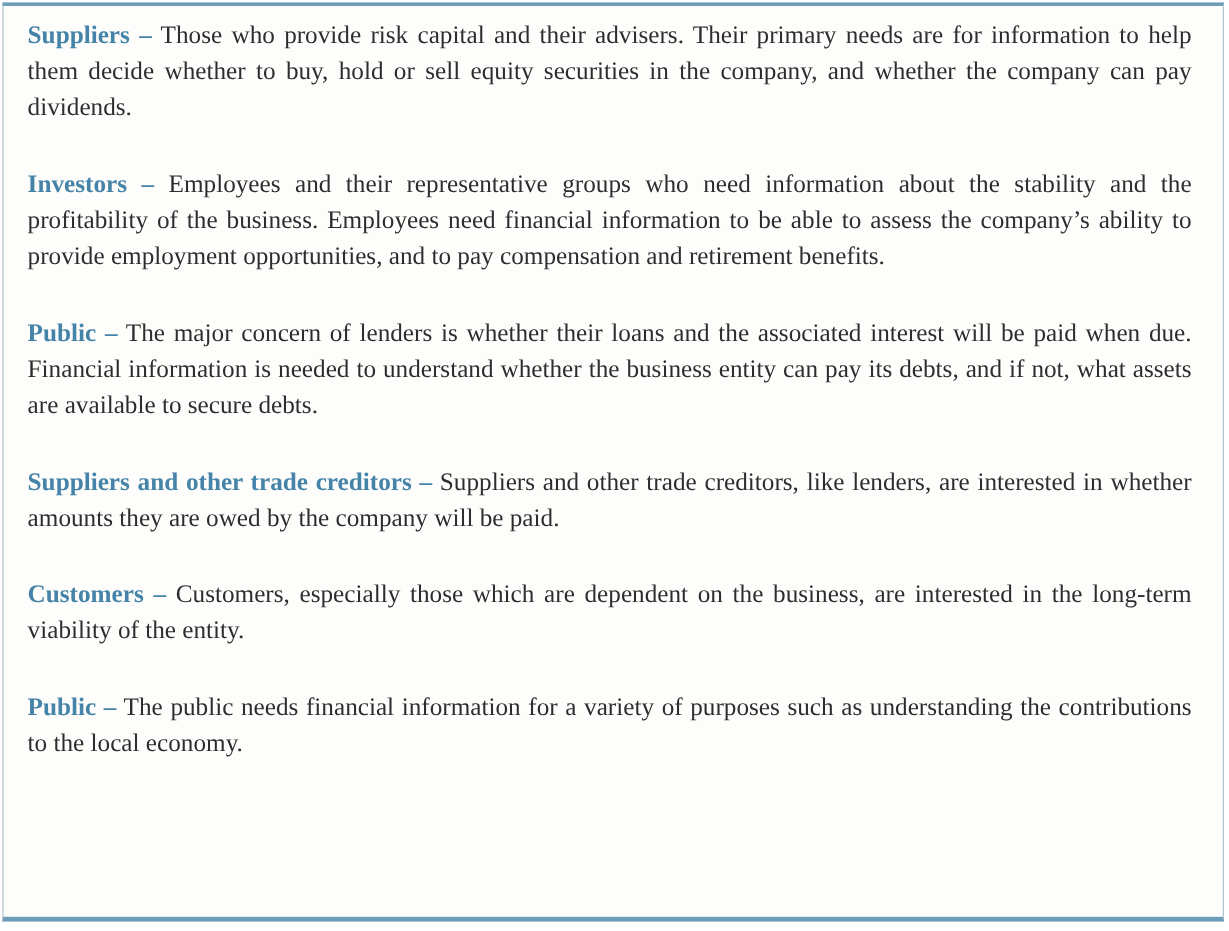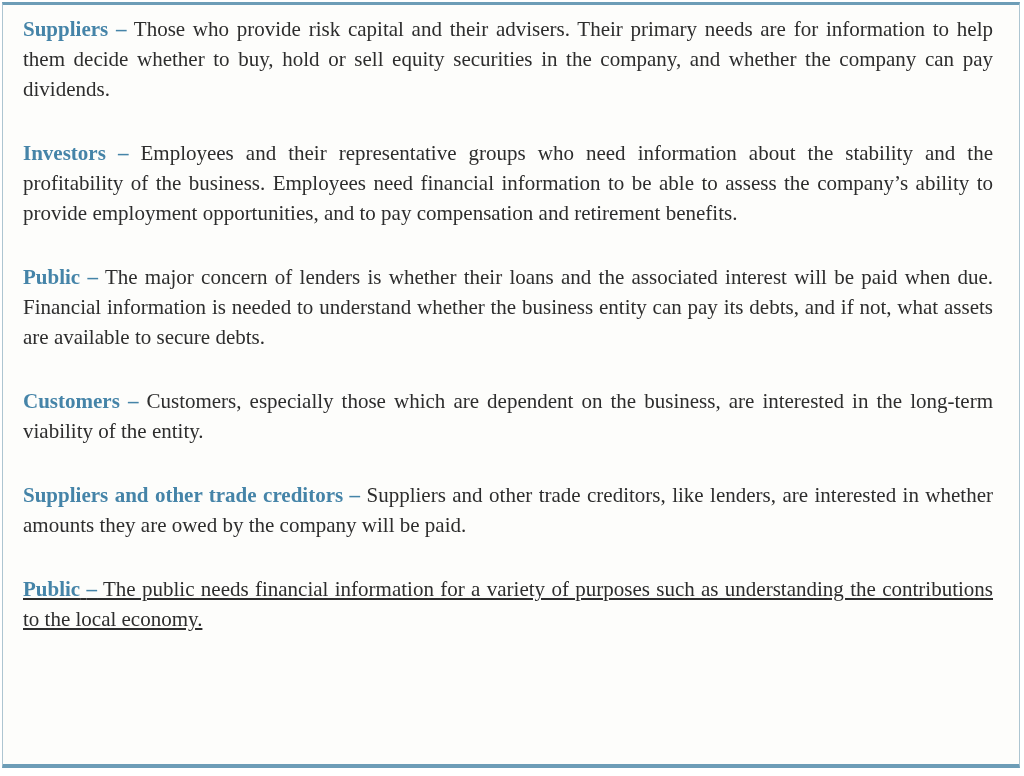--- a/index.html
+++ b/index.html
@@ -29,38 +29,37 @@
     font-size: 21px;
     line-height: 30px;
     color: #2d2d2d;
     text-align: justify;
   }
   p.entry {
     margin: 0 0 34px 0;
   }
   p.entry:last-child {
     margin-bottom: 0;
-    text-decoration: underline;
   }
   .term, .dash {
     color: #4584a8;
     font-weight: bold;
   }
 </style>
 </head>
 <body>
 
 <div class="frame">
   <div class="content" id="section-container">
   <p class="entry"><span class="term">Suppliers</span> <span class="dash">–</span> <span class="desc">Those who provide risk capital and their advisers. Their primary needs are for information to help them decide whether to buy, hold or sell equity securities in the company, and whether the company can pay dividends.</span></p>
 
   <p class="entry"><span class="term">Investors</span> <span class="dash">–</span> <span class="desc">Employees and their representative groups who need information about the stability and the profitability of the business. Employees need financial information to be able to assess the company’s ability to provide employment opportunities, and to pay compensation and retirement benefits.</span></p>
 
   <p class="entry"><span class="term">Public</span> <span class="dash">–</span> <span class="desc">The major concern of lenders is whether their loans and the associated interest will be paid when due. Financial information is needed to understand whether the business entity can pay its debts, and if not, what assets are available to secure debts.</span></p>
 
+  <p class="entry"><span class="term">Suppliers and other trade creditors</span> <span class="dash">–</span> <span class="desc">Suppliers and other trade creditors, like lenders, are interested in whether amounts they are owed by the company will be paid.</span></p>
+
   <p class="entry"><span class="term">Customers</span> <span class="dash">–</span> <span class="desc">Customers, especially those which are dependent on the business, are interested in the long-term viability of the entity.</span></p>
-
-  <p class="entry"><span class="term">Suppliers and other trade creditors</span> <span class="dash">–</span> <span class="desc">Suppliers and other trade creditors, like lenders, are interested in whether amounts they are owed by the company will be paid.</span></p>
 
 
   <p class="entry"><span class="term">Public</span> <span class="dash">–</span> <span class="desc">The public needs financial information for a variety of purposes such as understanding the contributions to the local economy.</span></p>
 </div>
 </div>
 
 </body></html>

